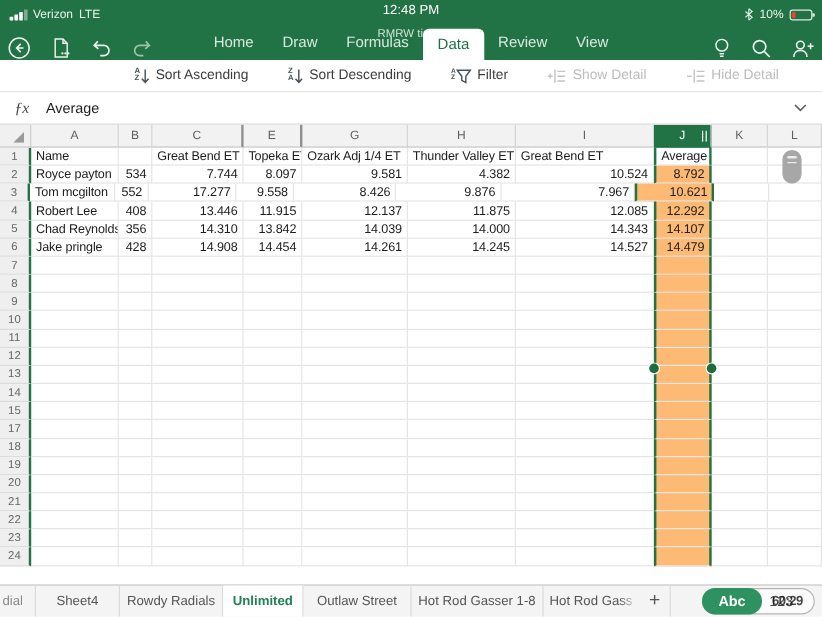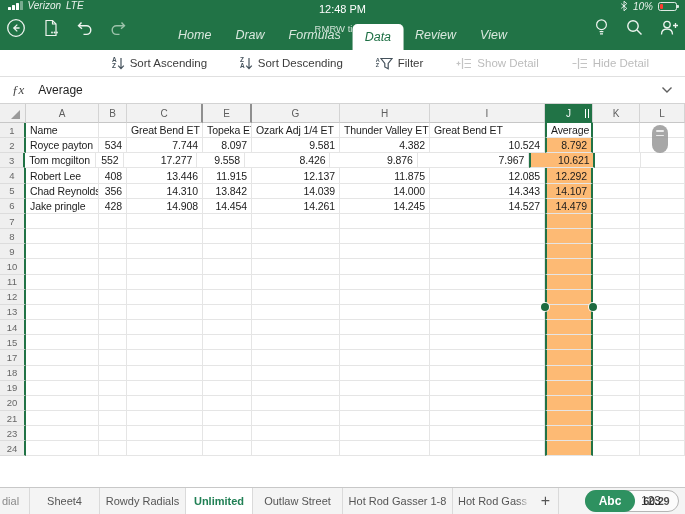--- a/index.html
+++ b/index.html
@@ -2,32 +2,32 @@
 <html><head>
 <meta charset="utf-8">
 <style>
   * { margin:0; padding:0; box-sizing:border-box; }
   html,body { width:685px; height:514px; overflow:hidden; }
   body { font-family:"Liberation Sans", sans-serif; background:#fff; }
   .app { position:relative; width:685px; height:514px; background:#fff; }
 
   
   .topbar { height:50px; background:#217346; position:relative; color:#eaf2ec; }
-  .statusrow { height:18px; display:flex; justify-content:space-between; align-items:flex-start; padding:0 8px; font-size:10px;font-style:italic; }
+  .statusrow { height:18px; display:flex; justify-content:space-between; align-items:flex-end; padding:0 8px; font-size:10px; }
   .statusleft, .statusright { display:flex; align-items:center; gap:5px; }
   .sigbars { display:flex; align-items:flex-end; gap:1.5px; height:9px; }
   .sigbars i { width:2.5px; background:#fff; border-radius:0.5px; display:block; }
   .sigbars i.dim { background:rgba(255,255,255,.4); }
   .battery { width:19px; height:9px; border:1px solid rgba(255,255,255,.85); border-radius:2.5px; position:relative; }
   .battery::after { content:""; position:absolute; right:-3px; top:2px; width:2px; height:3.5px; background:rgba(255,255,255,.85); border-radius:0 1px 1px 0; }
   .battery i { position:absolute; left:1px; top:1px; bottom:1px; width:2.5px; background:#ff3b30; border-radius:1px; }
   .centerblock { position:absolute; top:3px; left:0; right:0; text-align:center; pointer-events:none; }
   .time { font-size:11px; font-weight:normal; color:#fff; }
   .doctitle { font-size:9.5px; color:#cfe2d6; margin-top:8px; }
-  .ribbonrow { height:32px; display:flex; justify-content:space-between; align-items:flex-start; padding:0 6px; position:relative;font-style:italic; }
+  .ribbonrow { height:32px; display:flex; justify-content:space-between; align-items:flex-end; padding:0 6px; position:relative; }
   .navicons { display:flex; align-items:center; gap:17px; color:#eef4ef; }
   .navicons .dim { color:#9dc3ab; }
   .rtabs { position:absolute; left:50%; transform:translateX(-50%); bottom:0; display:flex; align-items:flex-end; height:32px; }
   .rtab { padding:0 12px; font-size:12.5px; color:#d9e8de; line-height:30px; cursor:default; white-space:nowrap; }
   .rtab.active { background:#fff; color:#1d6f44; border-radius:5px 5px 0 0; line-height:26px; height:26px; }
 
   
   .toolbar { height:27px; background:#fff; border-bottom:1px solid #e0e0e0; display:flex; align-items:center; padding-left:112px; gap:33px; font-size:11.5px; color:#3c3c3c; }
   .tbtn { display:flex; align-items:center; gap:5px; white-space:nowrap; color:#3c3c3c; }
   .tbtn.disabled { color:#bcbcbc; }
@@ -526,20 +526,33 @@
         <div class="g-c right" style="width: 76px;"></div>
         <div class="g-c right" style="width: 49px;"></div>
         <div class="g-c right" style="width: 88px;"></div>
         <div class="g-c right" style="width: 90px;"></div>
         <div class="g-c right" style="width: 115px;"></div>
         <div class="g-c right selcol" style="width: 48px;"></div>
         <div class="g-c right" style="width: 47px;"></div>
         <div class="g-c right" style="width: 45px;"></div>
       </div>
       <div class="g-row">
+        <div class="g-gut">22</div>
+        <div class="g-c left" style="width: 73px;"></div>
+        <div class="g-c right" style="width: 28px;"></div>
+        <div class="g-c right" style="width: 76px;"></div>
+        <div class="g-c right" style="width: 49px;"></div>
+        <div class="g-c right" style="width: 88px;"></div>
+        <div class="g-c right" style="width: 90px;"></div>
+        <div class="g-c right" style="width: 115px;"></div>
+        <div class="g-c right selcol" style="width: 48px;"></div>
+        <div class="g-c right" style="width: 47px;"></div>
+        <div class="g-c right" style="width: 45px;"></div>
+      </div>
+      <div class="g-row">
         <div class="g-gut">23</div>
         <div class="g-c left" style="width: 73px;"></div>
         <div class="g-c right" style="width: 28px;"></div>
         <div class="g-c right" style="width: 76px;"></div>
         <div class="g-c right" style="width: 49px;"></div>
         <div class="g-c right" style="width: 88px;"></div>
         <div class="g-c right" style="width: 90px;"></div>
         <div class="g-c right" style="width: 115px;"></div>
         <div class="g-c right selcol" style="width: 48px;"></div>
         <div class="g-c right" style="width: 47px;"></div>

